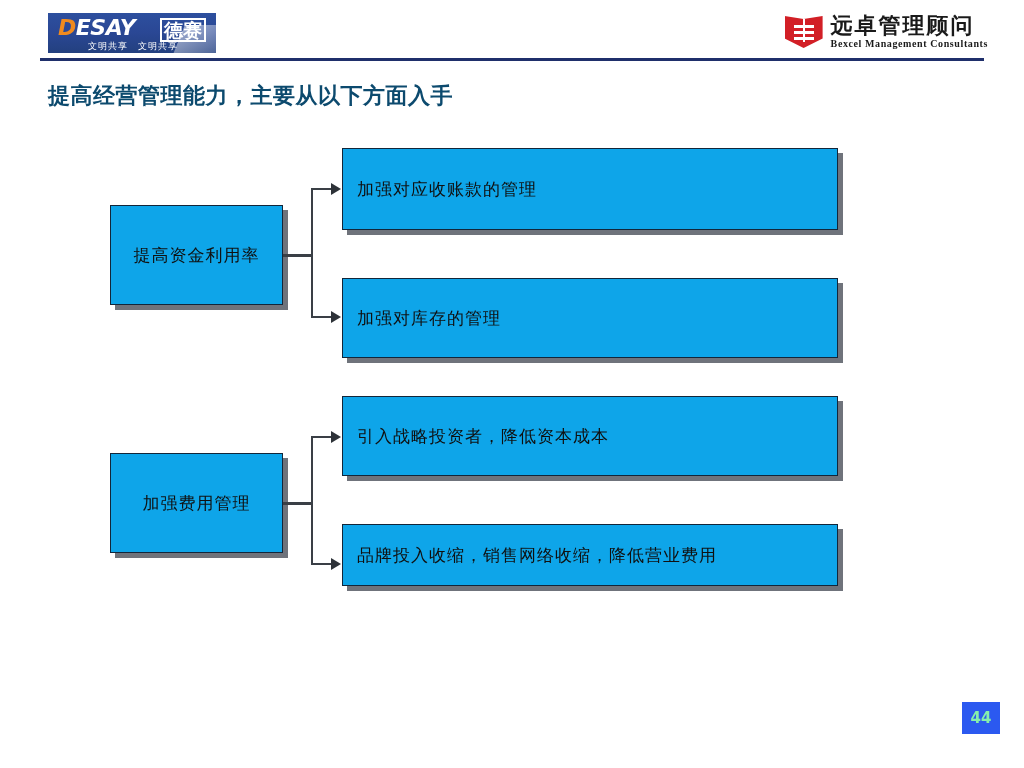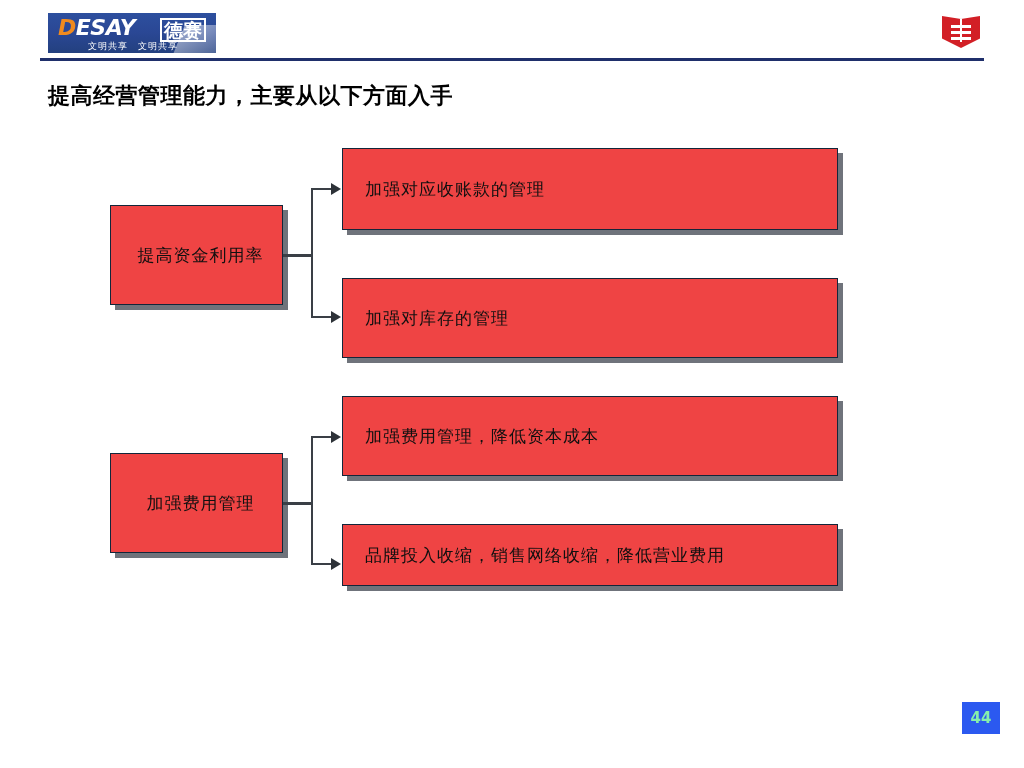--- a/index.html
+++ b/index.html
@@ -140,41 +140,40 @@
     background: #1f2f6b;
   }
 
   
   #page-title {
     position: absolute;
     left: 48px; top: 66px;
     font-family: "DejaVu Sans", sans-serif;
     font-size: 22px;
     font-weight: bold;
-    color: #000000;
+    color: #0c4a6e;
     letter-spacing: 0.5px;
     white-space: nowrap;
   }
 
   
   #diagram {
     position: absolute;
     left: 0; top: 0;
     width: 1024px; height: 768px;
   }
 
   .flow-box {
     position: absolute;
-    background: #ef4444;
+    background: #0ea5e9;
     border: 1.5px solid #12263a;
     box-shadow: 5px 5px 0 rgba(70,76,86,0.78);
     box-sizing: border-box;
     display: flex;
     align-items: center;
-    padding-left: 8px;
   }
   .flow-box .box-label {
     font-family: "Liberation Serif", "DejaVu Serif", serif;
     font-size: 17px;
     color: #101010;
     letter-spacing: 1px;
     white-space: nowrap;
   }
   .flow-box.left-node {
     justify-content: center;
@@ -257,20 +256,24 @@
     <div id="desay-tagline">文明共享　文明共享</div>
     <div class="logo-sheen"></div>
   </div>
 
   <div id="bexcel-logo">
     <div id="bexcel-mark">
       <div class="book"></div>
       <div class="pages"></div>
       <div class="spine"></div>
     </div>
+    <div id="bexcel-text">
+      <div id="bexcel-cn">远卓管理顾问</div>
+      <div id="bexcel-en">Bexcel Management Consultants</div>
+    </div>
   </div>
 
   <div id="header-rule"></div>
 </div>
 
 <h1 id="page-title">提高经营管理能力，主要从以下方面入手</h1>
 
 <div id="diagram">
 
   <div class="flow-box left-node" id="node-capital">
@@ -297,21 +300,21 @@
   </div>
 
   <div class="conn stub" id="c2-stub"></div>
   <div class="conn vert" id="c2-vert"></div>
   <div class="conn arm" id="c2-arm-top"></div>
   <div class="arrow-head" id="c2-head-top"></div>
   <div class="conn arm" id="c2-arm-bot"></div>
   <div class="arrow-head" id="c2-head-bot"></div>
 
   <div class="flow-box right-node" id="node-investor">
-    <span class="box-label">加强费用管理，降低资本成本</span>
+    <span class="box-label">引入战略投资者，降低资本成本</span>
   </div>
 
   <div class="flow-box right-node" id="node-opex">
     <span class="box-label">品牌投入收缩，销售网络收缩，降低营业费用</span>
   </div>
 </div>
 
 <div id="page-number-badge">
   <span class="num">44</span>
 </div>

